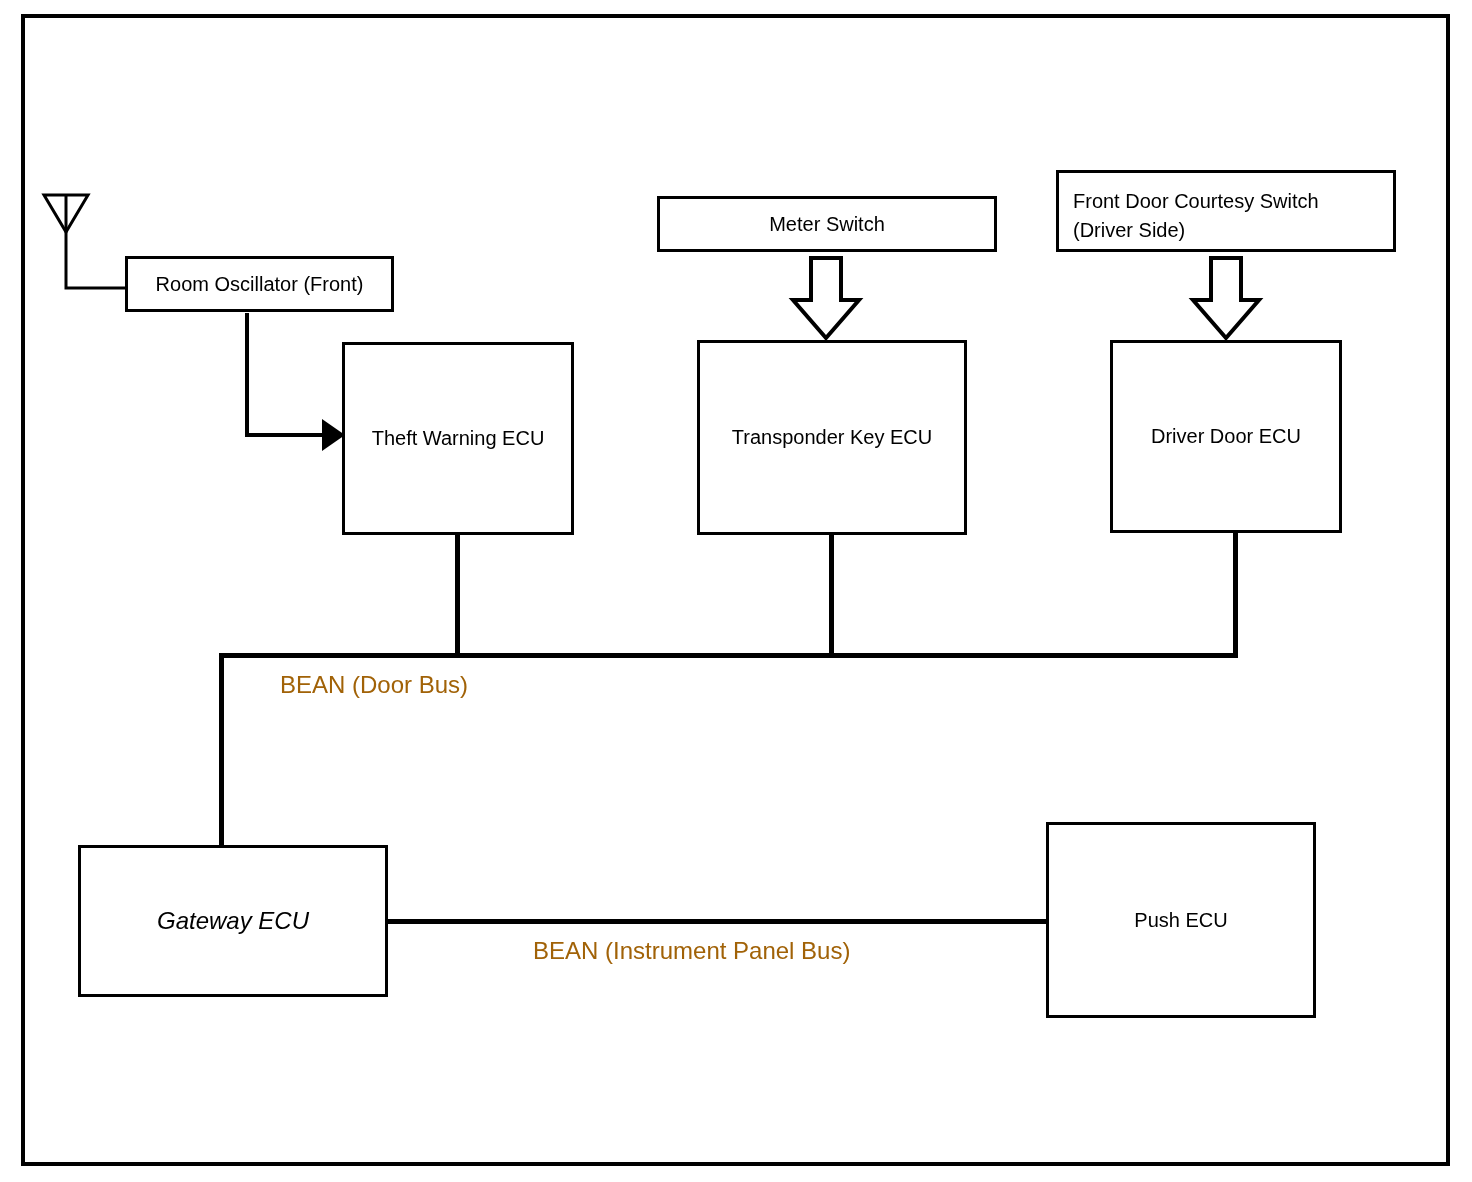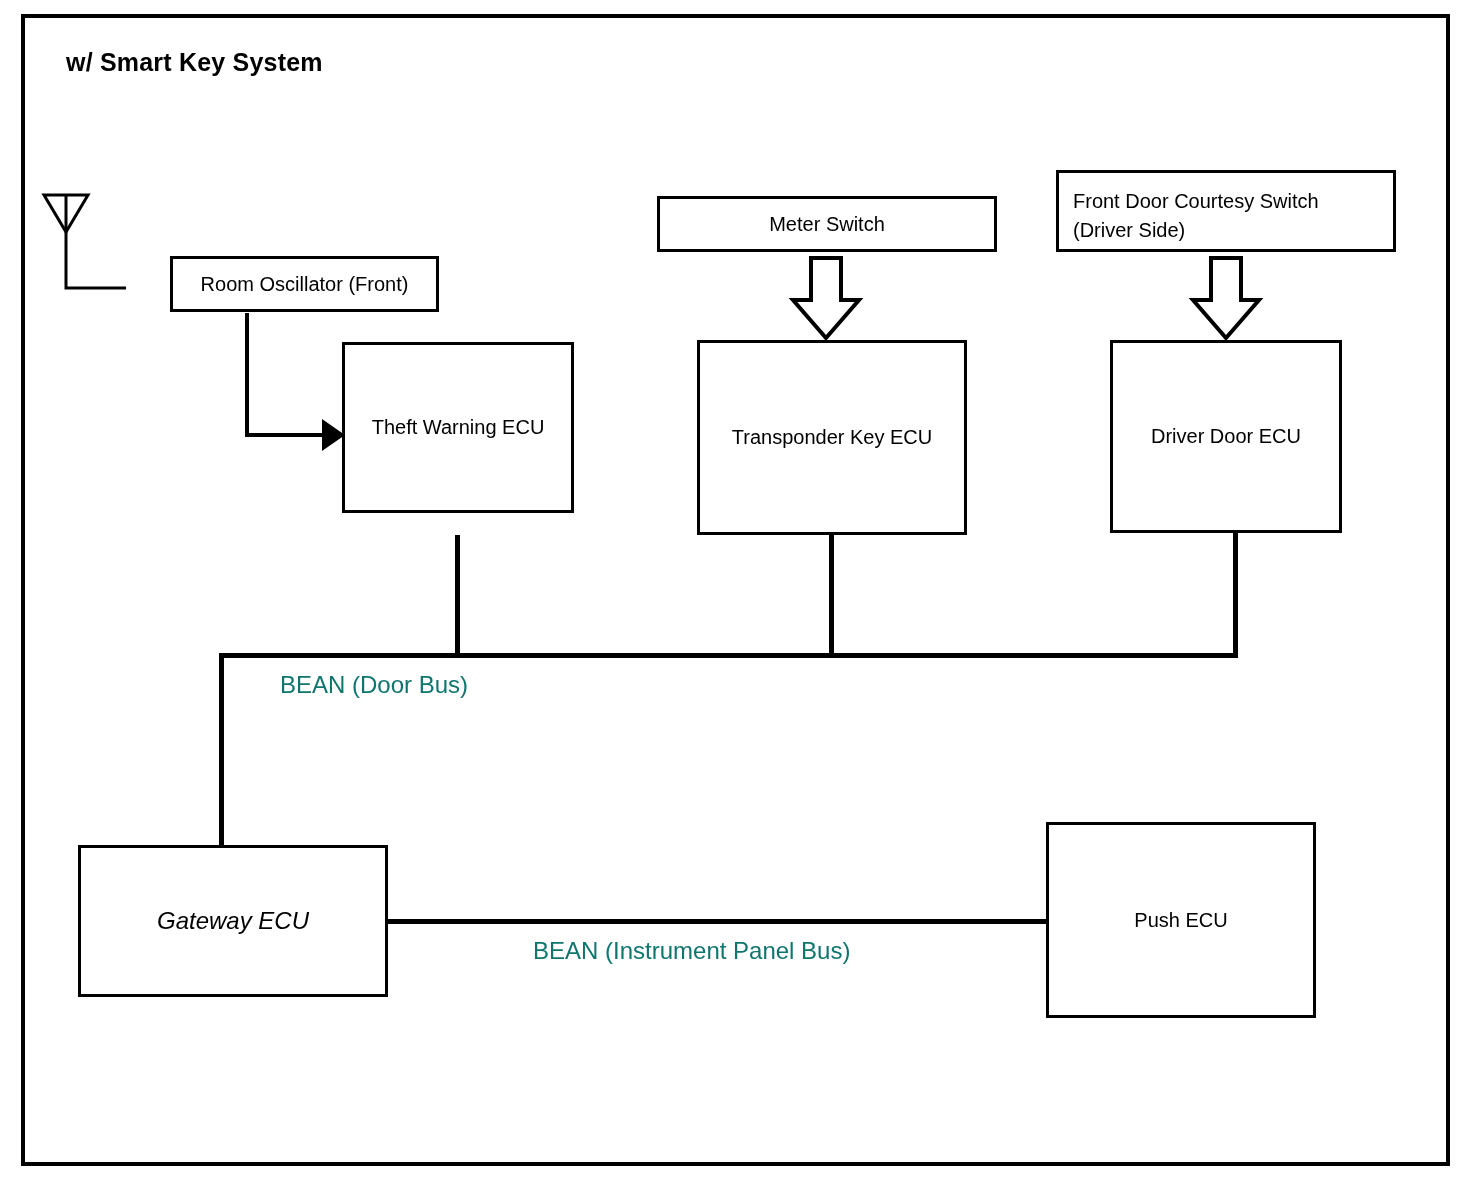--- a/index.html
+++ b/index.html
@@ -56,42 +56,41 @@
     padding-top: 14px;
     line-height: 1.45;
   }
   .line {
     position: absolute;
     background: #000000;
     z-index: 1;
   }
   .buslabel {
     position: absolute;
-    color: #0f766e;
+    color: #a16207;
     white-space: nowrap;
     z-index: 2;
   }
   .svg-layer {
     position: absolute;
     left: 0;
     top: 0;
     width: 1472px;
     height: 1182px;
     z-index: 2;
     pointer-events: none;
   }
 </style>
 </head>
 <body>
 
 <div id="canvas">
 
   <div class="frame"></div>
 
-  <div class="title">w/ Smart Key System</div>
 
   <svg class="svg-layer" viewBox="0 0 1472 1182" xmlns="http://www.w3.org/2000/svg">
 
     <g>
       <polygon points="44,195 88,195 66,232" fill="none" stroke="#000000" stroke-width="3"></polygon>
       <line x1="66" y1="196" x2="66" y2="243" stroke="#000000" stroke-width="3"></line>
 
       <polyline points="66,243 66,288 126,288" fill="none" stroke="#000000" stroke-width="3"></polyline>
     </g>
 
@@ -102,34 +101,34 @@
 
     <g>
       <polygon points="811,258 841,258 841,300 859,300 826,338 793,300 811,300" fill="#ffffff" stroke="#000000" stroke-width="4" stroke-linejoin="miter"></polygon>
     </g>
 
     <g>
       <polygon points="1211,258 1241,258 1241,300 1259,300 1226,338 1193,300 1211,300" fill="#ffffff" stroke="#000000" stroke-width="4" stroke-linejoin="miter"></polygon>
     </g>
   </svg>
 
-  <div class="box" style="left:125px; top:256px; width:269px; height:56px; font-size:20px;margin-left:45px;">
+  <div class="box" style="left:125px; top:256px; width:269px; height:56px; font-size:20px;">
     <span>Room Oscillator (Front)</span>
   </div>
 
   <div class="box" style="left:657px; top:196px; width:340px; height:56px; font-size:20px;">
     <span>Meter Switch</span>
   </div>
 
   <div class="box left-text" style="left:1056px; top:170px; width:340px; height:82px; font-size:20px; flex-direction:column;">
     <span>Front Door Courtesy Switch</span>
     <span>(Driver Side)</span>
   </div>
 
-  <div class="box" style="left:342px; top:342px; width:232px; height:171px; font-size:20px;">
+  <div class="box" style="left:342px; top:342px; width:232px; height:193px; font-size:20px;">
     <span>Theft Warning ECU</span>
   </div>
 
   <div class="box" style="left:697px; top:340px; width:270px; height:195px; font-size:20px;">
     <span>Transponder Key ECU</span>
   </div>
 
   <div class="box" style="left:1110px; top:340px; width:232px; height:193px; font-size:20px;">
     <span>Driver Door ECU</span>
   </div>

